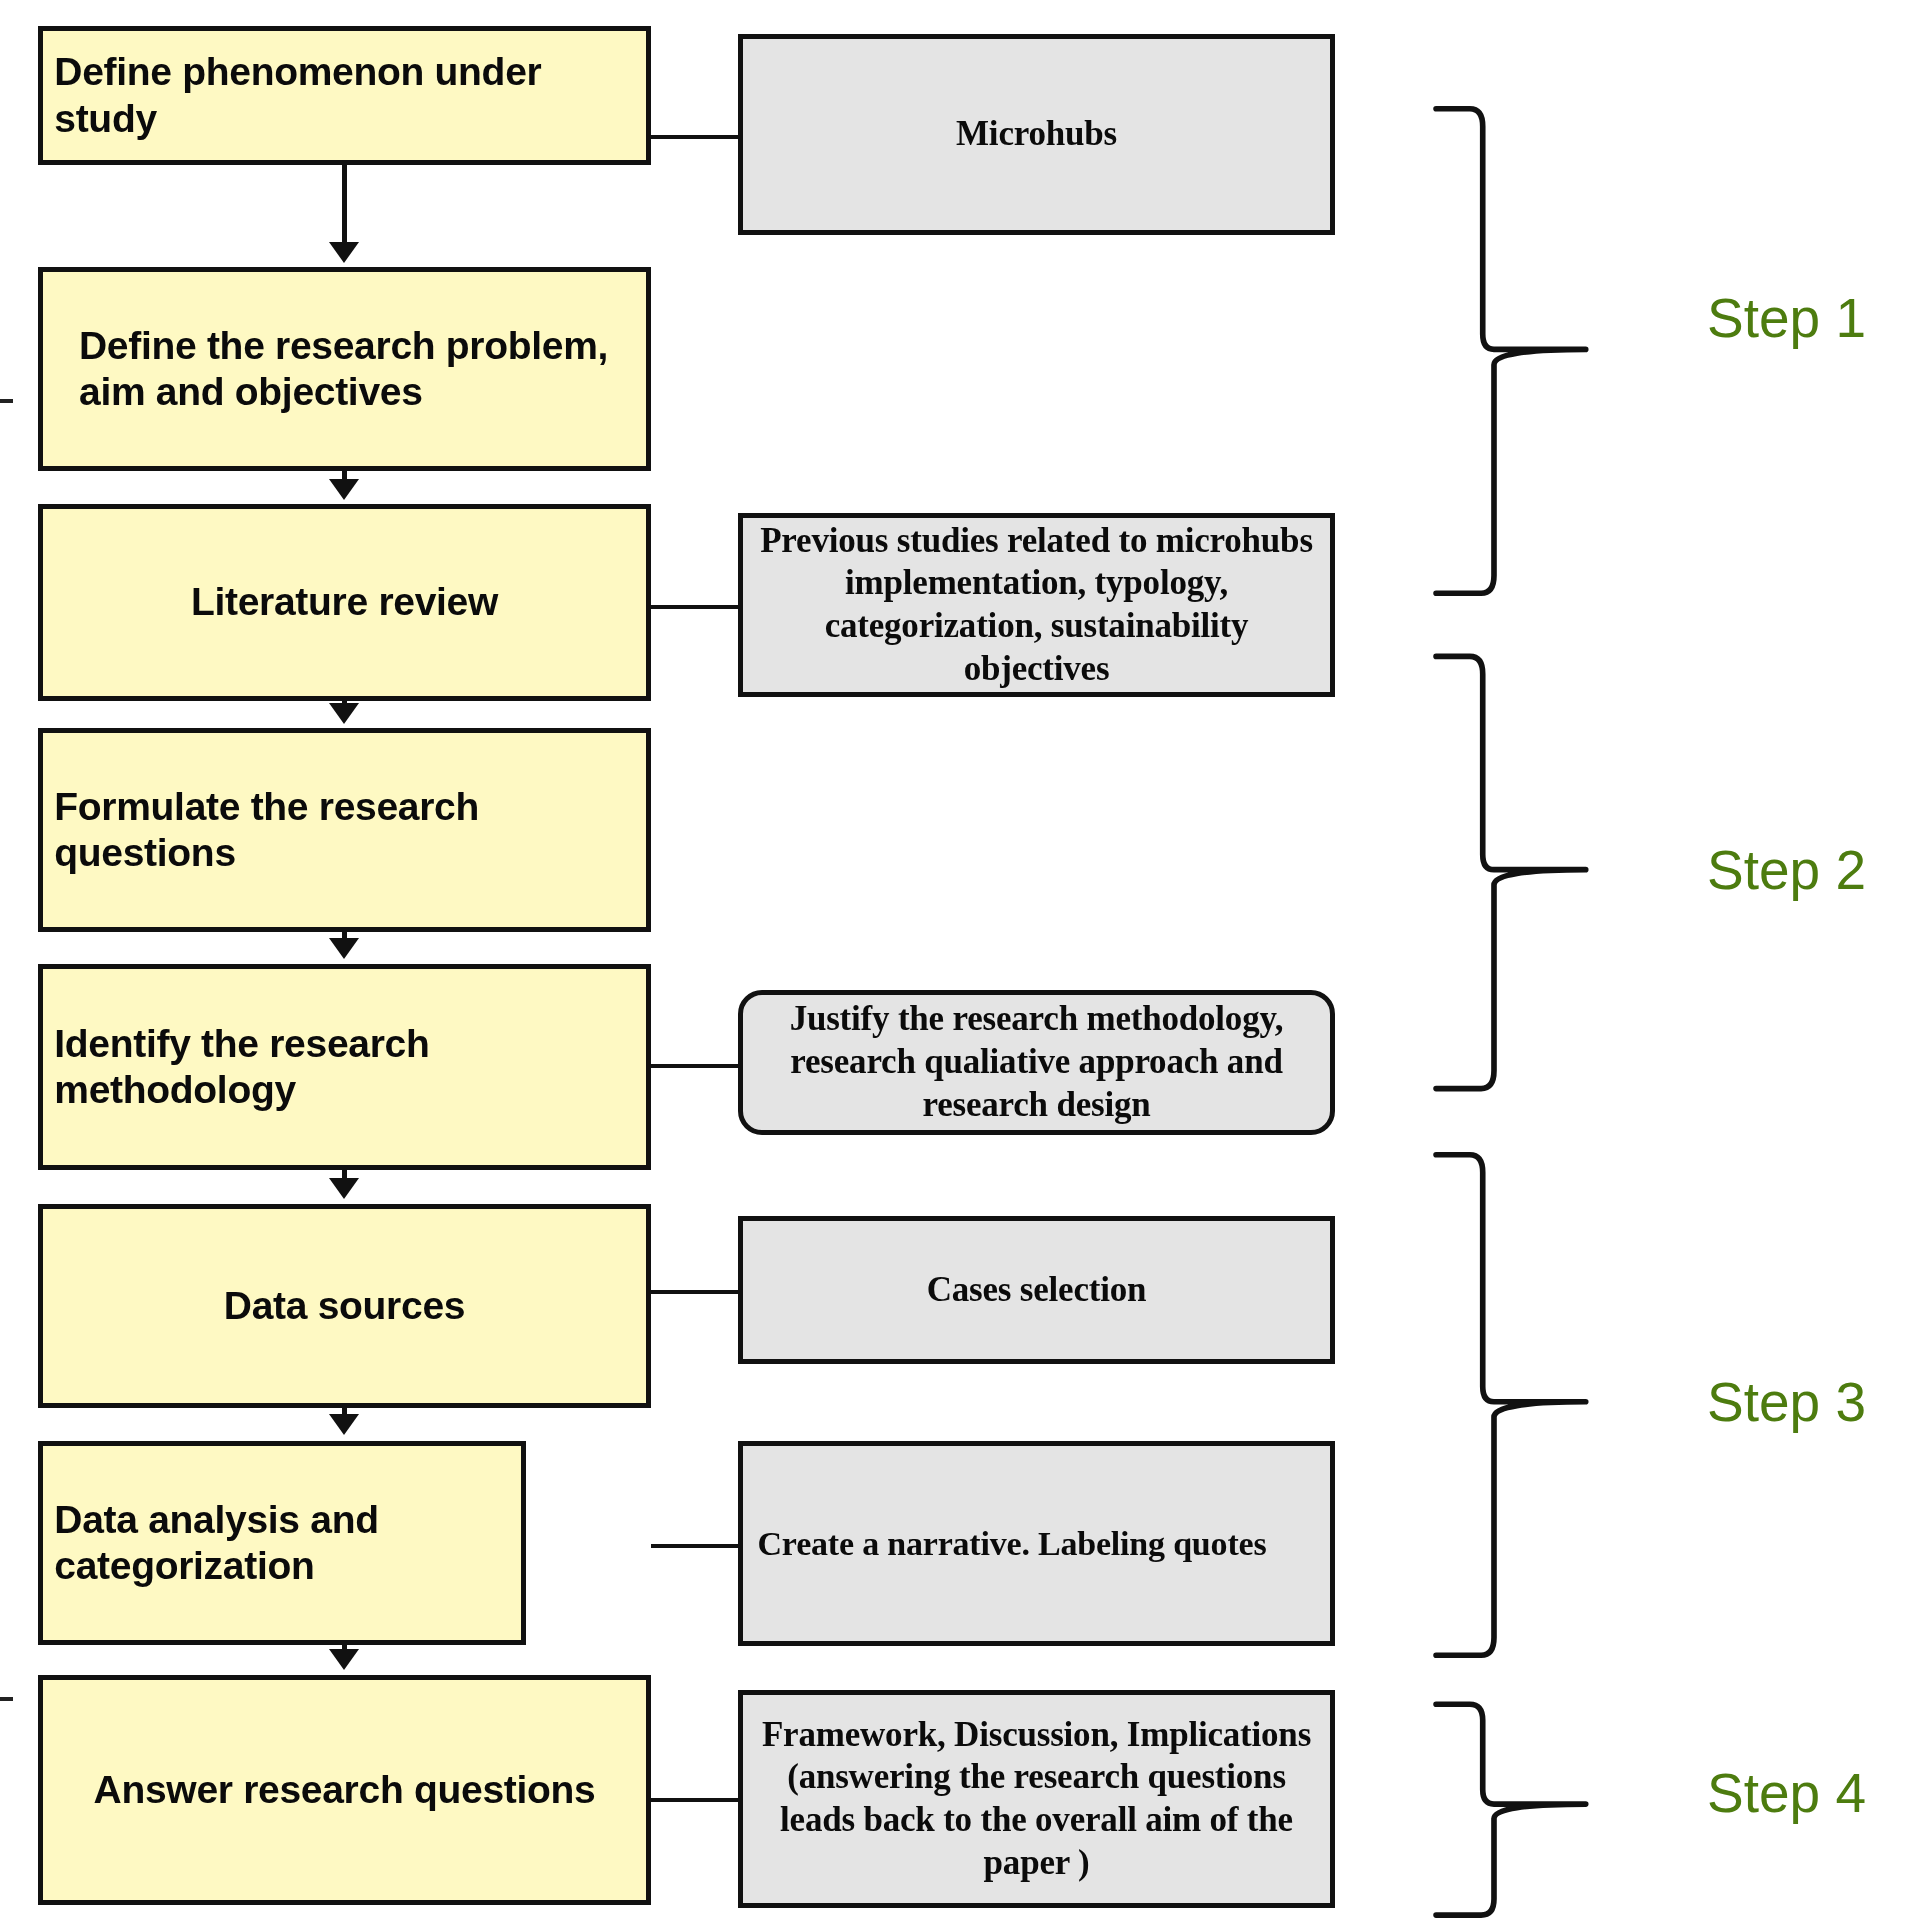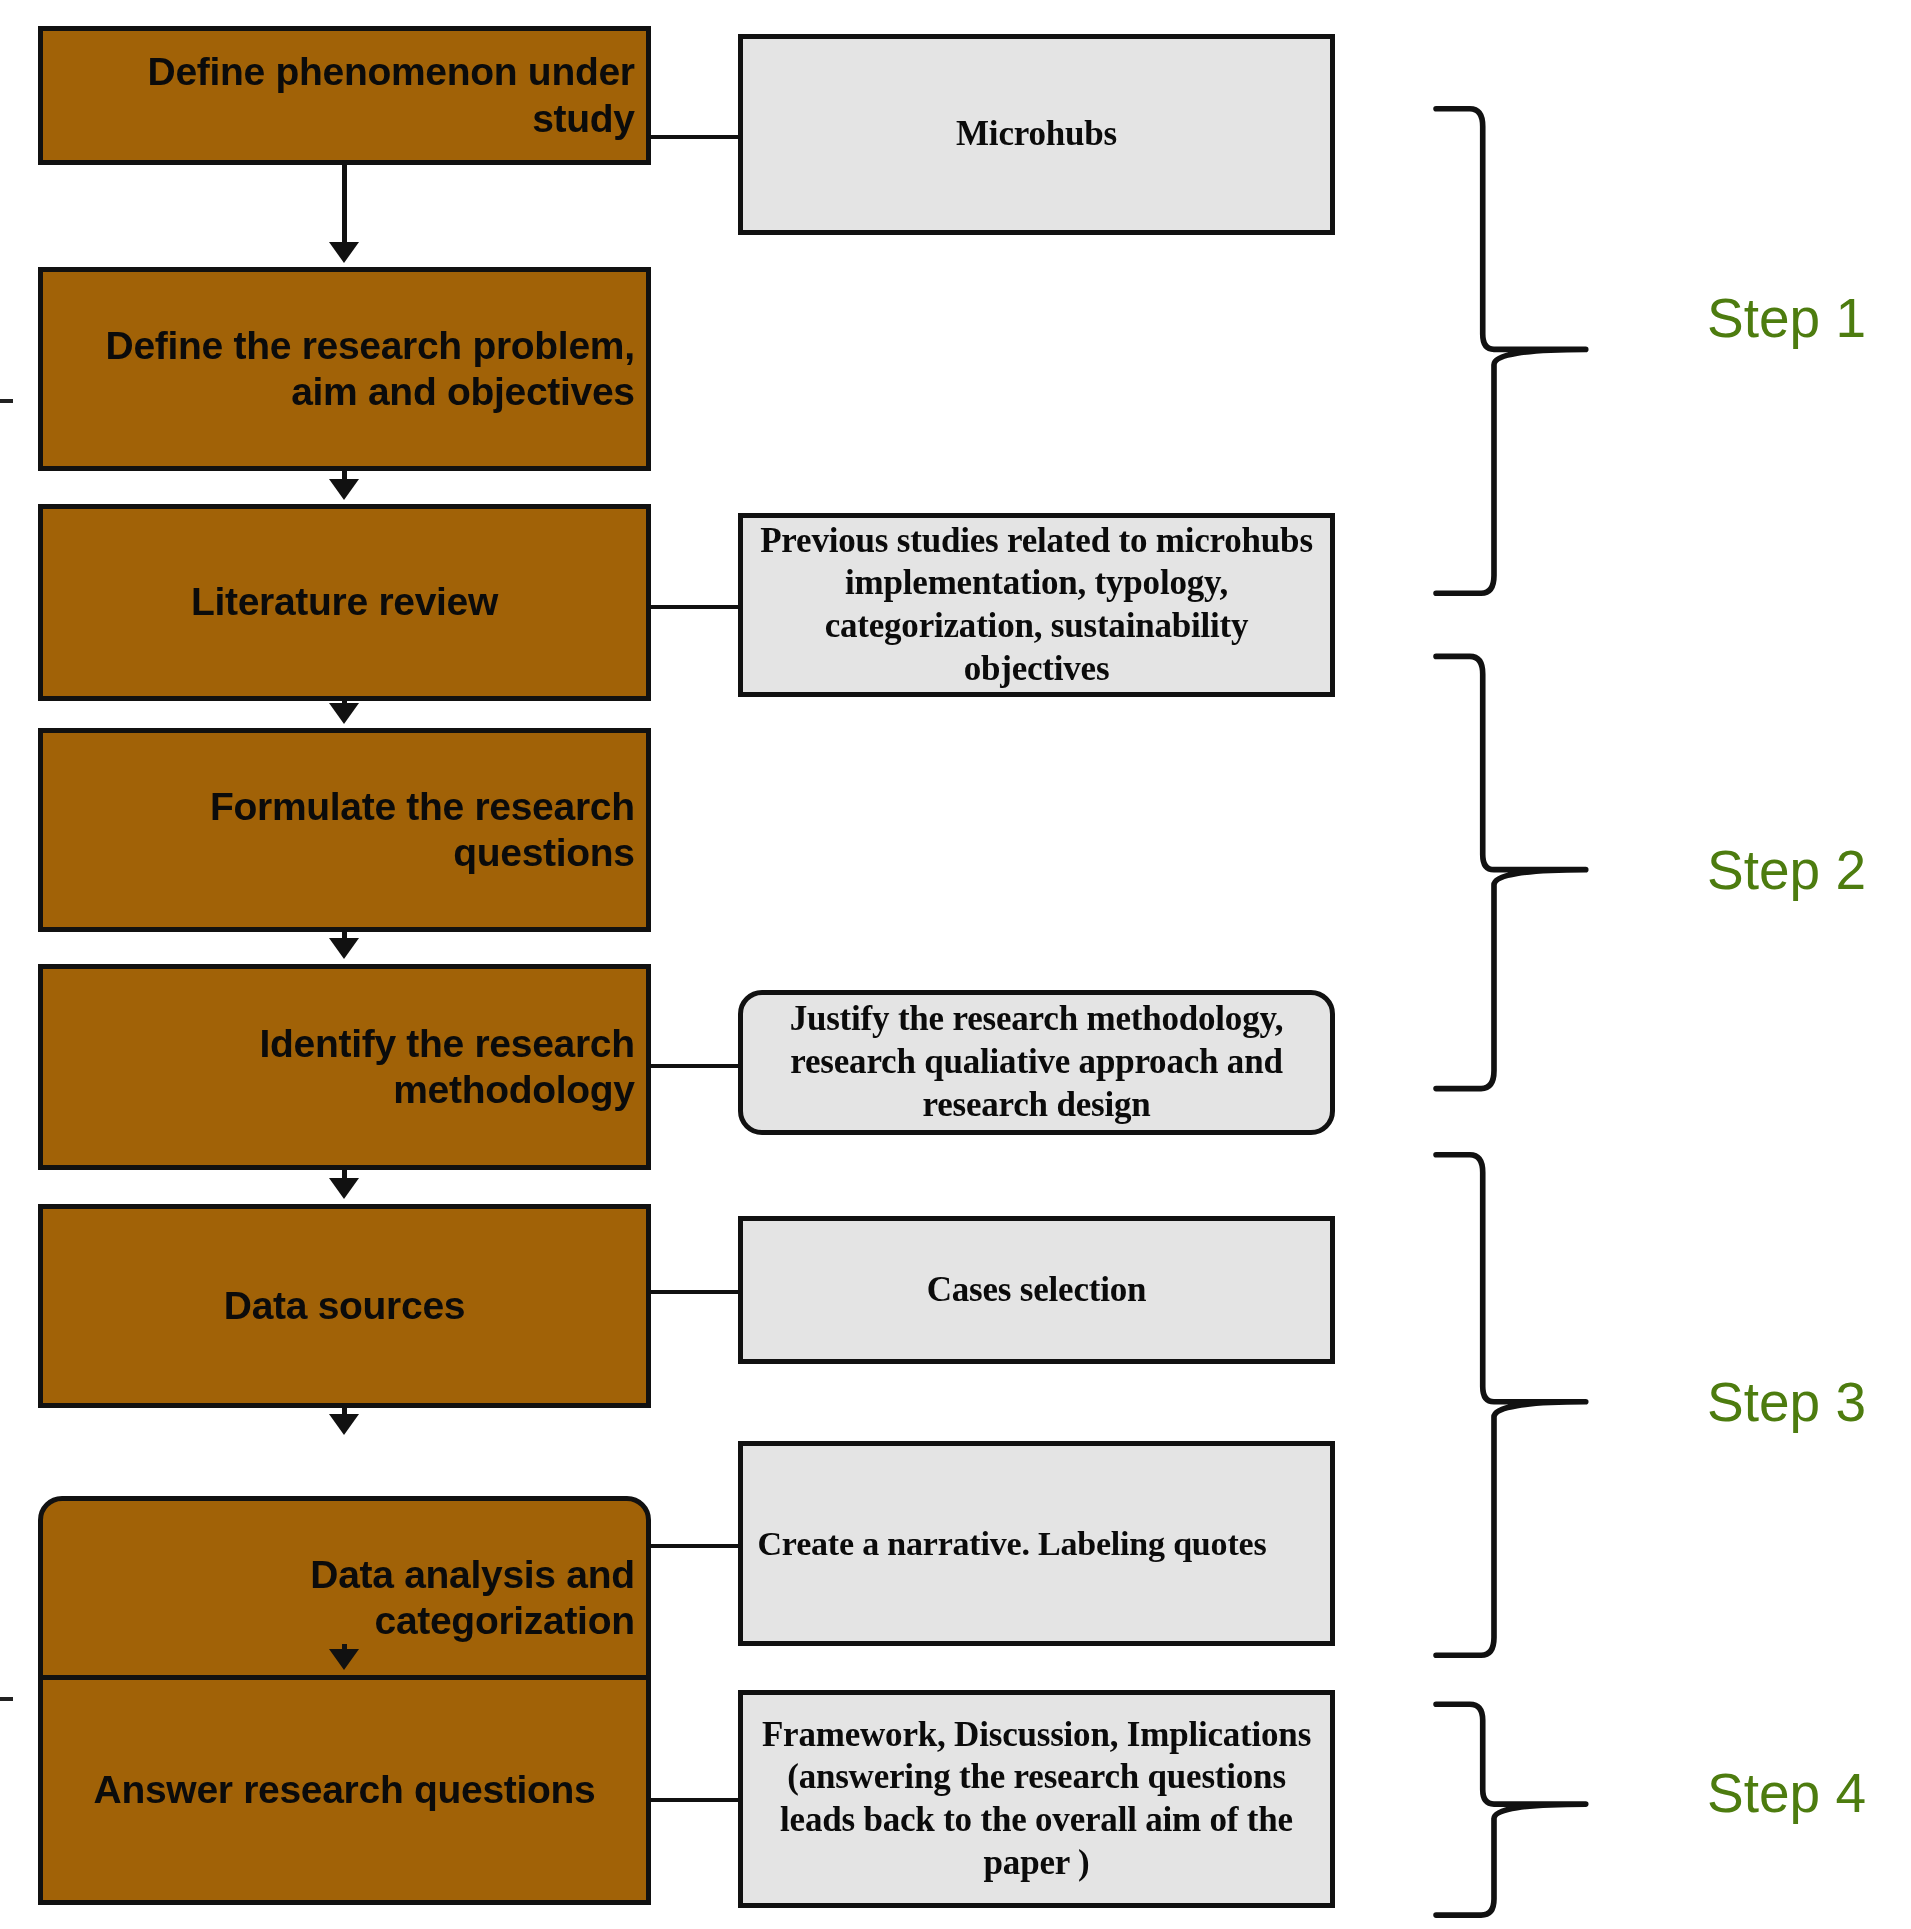--- a/index.html
+++ b/index.html
@@ -14,25 +14,25 @@
     background: #ffffff;
     font-family: "Liberation Sans", sans-serif;
     overflow: hidden;
   }
 
   
   .flow-box {
     position: absolute;
     box-sizing: border-box;
     border: 5.6px solid #111111;
-    background: #a16207;
+    background: #fef9c3;
     display: flex;
     align-items: center;
     justify-content: center;
-    text-align: right;
+    text-align: left;
     padding: 4.8px 11.3px;
   }
   .flow-box .label {
     font-weight: bold;
     font-size: 39px;
     line-height: 1.18;
     color: #0b0b0b;
     letter-spacing: -0.3px;
   }
 
@@ -129,21 +129,21 @@
   </div>
 
   <div class="flow-box" style="left:38px; top:964px; width:613px; height:206px;">
     <span class="label">Identify the research methodology</span>
   </div>
 
   <div class="flow-box" style="left:38px; top:1204px; width:613px; height:204px;">
     <span class="label">Data sources</span>
   </div>
 
-  <div class="flow-box" style="left:38px; top:1496px; width:613px; height:204px;border-radius:24px;">
+  <div class="flow-box" style="left:38px; top:1441px; width:488px; height:204px;">
     <span class="label">Data analysis and categorization</span>
   </div>
 
   <div class="flow-box" style="left:38px; top:1675px; width:613px; height:230px;">
     <span class="label">Answer research questions</span>
   </div>
 
   <div class="v-arrow" style="left:342px; top:165px; height:81px;"></div>
   <div class="arrow-head" style="left:329px; top:242px;"></div>
 

